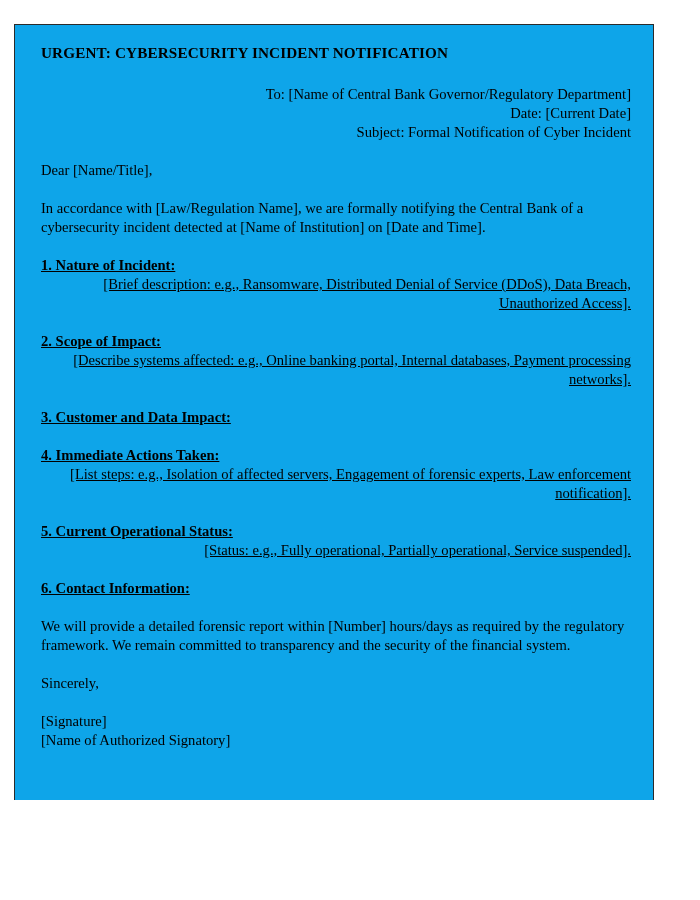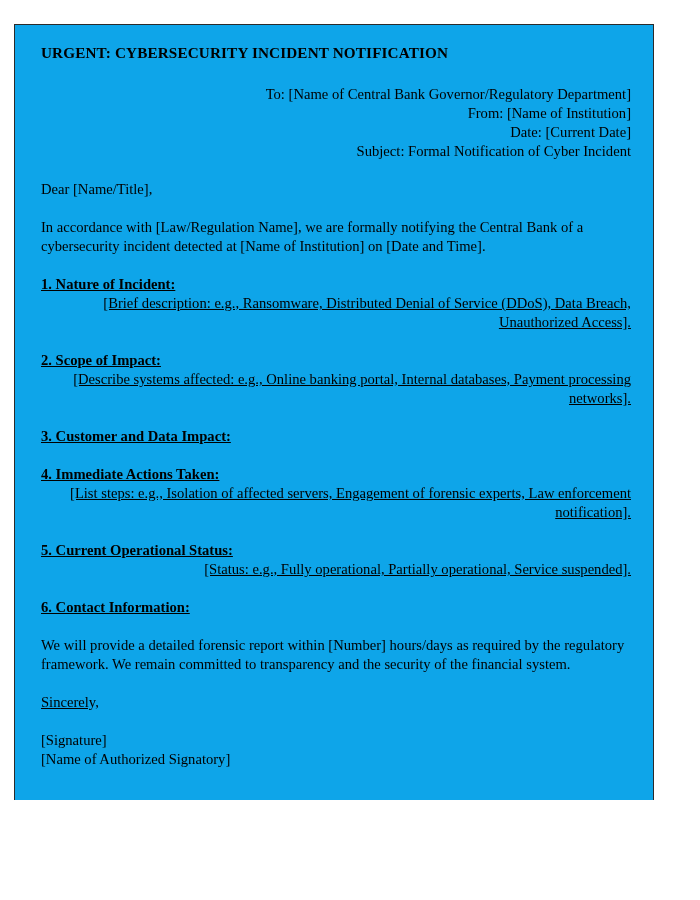--- a/index.html
+++ b/index.html
@@ -80,42 +80,40 @@
   }
   .section-text {
     margin: 0;
     line-height: 19px;
     text-align: right;
   }
 
   .closing {
     margin: 0 0 19px 0;
     line-height: 19px;
-    text-decoration: underline;
   }
 
   .signature-block {
     margin: 0;
   }
   .signature-line {
     margin: 0;
     line-height: 19px;
   }
 </style>
 </head>
 <body>
 
 <div class="page-frame">
   <div class="doc-body">
 
     <h1 class="doc-title">URGENT: CYBERSECURITY INCIDENT NOTIFICATION</h1>
 
     <div class="meta-block">
       <p class="meta-line">To: [Name of Central Bank Governor/Regulatory Department]</p>
-      <p class="meta-line">From: [Name of Institution]</p>
       <p class="meta-line">Date: [Current Date]</p>
       <p class="meta-line">Subject: Formal Notification of Cyber Incident</p>
     </div>
 
     <p class="salutation">Dear [Name/Title],</p>
 
     <p class="para">In accordance with [Law/Regulation Name], we are formally notifying the Central Bank of a cybersecurity incident detected at [Name of Institution] on [Date and Time].</p>
 
     <div class="section">
       <p class="section-heading">1. Nature of Incident:</p>

